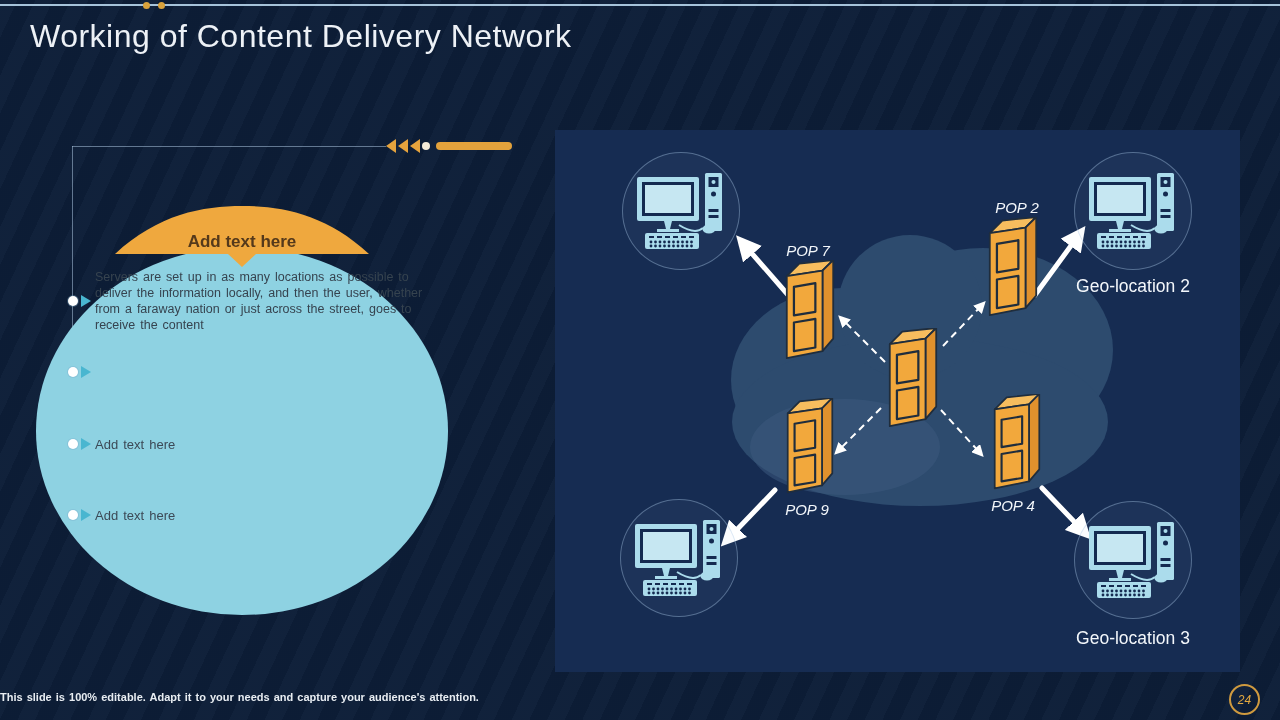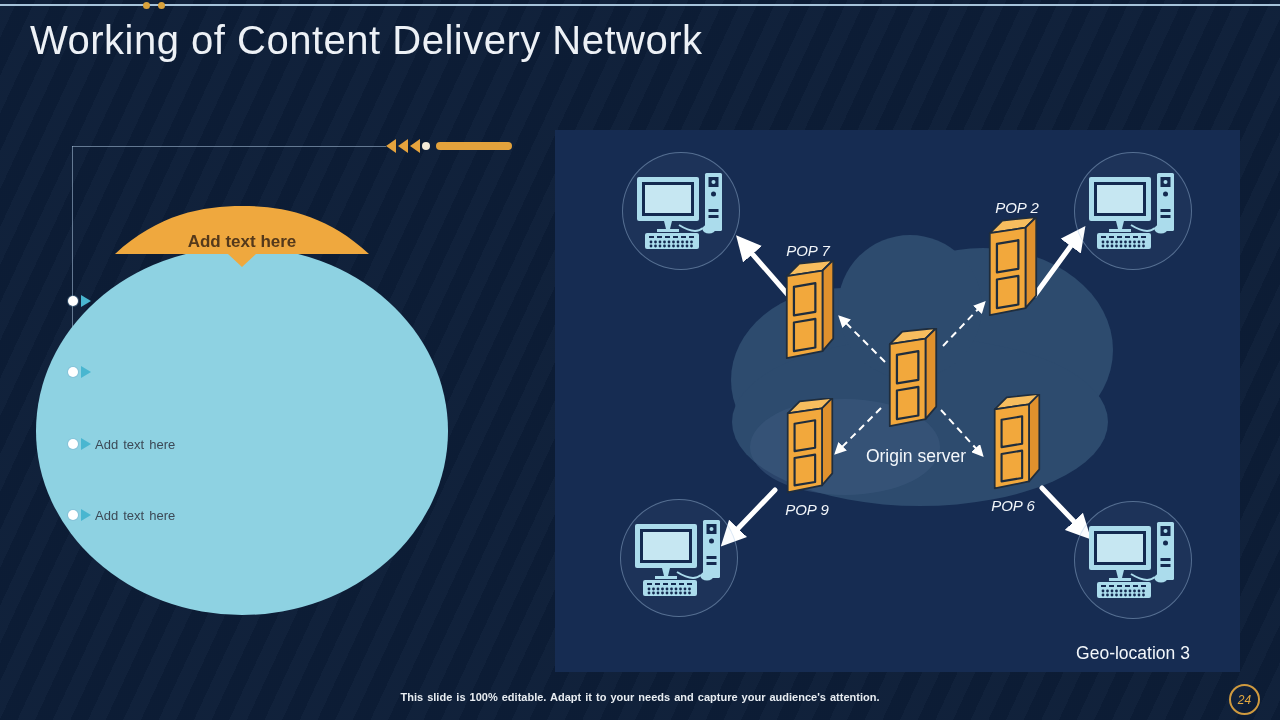--- a/index.html
+++ b/index.html
@@ -14,21 +14,21 @@
   }
 
   
   .top-line { position:absolute; left:0; top:4px; width:1280px; height:2px; background:#a6c3da; }
   .top-dot { position:absolute; top:2px; width:7px; height:7px; border-radius:50%; background:#d9a23c; }
   .top-dot.d1 { left:143px; } .top-dot.d2 { left:158px; }
 
   
   .title {
     position:absolute; left:30px; top:18px; width:900px;
-    font-size:40px; font-weight:400; letter-spacing:0.5px; color:#edf1f6;
+    font-size:32px; font-weight:400; letter-spacing:0.5px; color:#edf1f6;
   }
   .subtitle {
     position:absolute; left:30px; top:69px; width:960px;
     font-size:12.5px; font-weight:700; color:#f2f5f9; word-spacing:2px;
   }
 
   
   .v-line { position:absolute; left:72px; top:146px; width:1px; height:372px; background:rgba(170,195,220,0.55); }
   .h-line { position:absolute; left:72px; top:146px; width:314px; height:1px; background:rgba(170,195,220,0.55); }
   .tri-left { position:absolute; top:139px; width:0; height:0;
@@ -78,21 +78,21 @@
   .geo-label { width:220px; font-size:17.5px; }
   .pop-label { width:100px; font-size:15px;font-style:italic; }
   .origin-label { width:200px; font-size:17.5px; }
 
   .server { position:absolute; }
 
   .arrows { position:absolute; left:0; top:0; }
 
   
   .footer {
-    position:absolute; left:0; top:691px; width:1280px; text-align:center;
+    position:absolute; left:0; top:691px; width:1280px; text-align:left;
     font-size:11px; font-weight:700; color:#e8edf2; word-spacing:1px;
   }
   .page-badge {
     position:absolute; left:1229px; top:684px; width:31px; height:31px;
     border:2px solid #cf9a3f; border-radius:50%; color:#e3a83f;
     font-size:12px; display:flex; align-items:center; justify-content:center;font-style:italic;
   }
 </style>
 </head>
 <body>
@@ -173,20 +173,21 @@
 
   <div class="arch">
     <svg width="258" height="62" viewBox="0 0 258 62">
       <path d="M2,48 C45,8 90,0 129,0 C168,0 213,8 256,48 L143,48 L129,61 L115,48 Z" fill="#efa83e"></path>
     </svg>
     <div class="arch-label">Add text here</div>
   </div>
 
   <div class="bullet-dot" style="top:296px"></div>
   <div class="bullet-tri" style="top:295px"></div>
+  <div class="bullet-text" style="top:269px">Servers are set up in as many locations as possible to deliver the information locally, and then the user, whether from a faraway nation or just across the street, goes to receive the content</div>
 
   <div class="bullet-dot" style="top:367px"></div>
   <div class="bullet-tri" style="top:366px"></div>
 
   <div class="bullet-dot" style="top:439px"></div>
   <div class="bullet-tri" style="top:438px"></div>
   <div class="bullet-text single" style="top:437px">Add text here</div>
 
   <div class="bullet-dot" style="top:510px"></div>
   <div class="bullet-tri" style="top:509px"></div>
@@ -231,57 +232,57 @@
       <svg width="88" height="80" viewBox="0 0 88 80">
           <use href="#computer-shape"></use>
         </svg>
     </div>
 
     <div class="geo-circle" style="left:519px; top:22px">
       <svg width="88" height="80" viewBox="0 0 88 80">
           <use href="#computer-shape"></use>
         </svg>
     </div>
+    <div class="geo-label" style="left:468px; top:146px">Geo-location 2</div>
 
     <div class="geo-circle" style="left:65px; top:369px">
       <svg width="88" height="80" viewBox="0 0 88 80">
           <use href="#computer-shape"></use>
         </svg>
     </div>
 
     <div class="geo-circle" style="left:519px; top:371px">
       <svg width="88" height="80" viewBox="0 0 88 80">
           <use href="#computer-shape"></use>
         </svg>
     </div>
-    <div class="geo-label" style="left:468px; top:513px">Geo-location 3</div>
+    <div class="geo-label" style="left:468px; top:498px">Geo-location 3</div>
 
     <div class="pop-label" style="left:203px; top:112px">POP 7</div>
     <svg class="server" style="left:230px; top:130px" width="50" height="100" viewBox="0 0 56 112">
         <use href="#server-shape"></use>
       </svg>
 
     <div class="pop-label" style="left:412px; top:69px">POP 2</div>
     <svg class="server" style="left:433px; top:87px" width="50" height="100" viewBox="0 0 56 112">
         <use href="#server-shape"></use>
       </svg>
 
     <div class="pop-label" style="left:202px; top:371px">POP 9</div>
     <svg class="server" style="left:231px; top:268px" width="48" height="96" viewBox="0 0 56 112">
         <use href="#server-shape"></use>
       </svg>
 
-    <div class="pop-label" style="left:408px; top:367px">POP 6</div>
+    <div class="pop-label" style="left:408px; top:367px">POP 4</div>
     <svg class="server" style="left:438px; top:264px" width="48" height="96" viewBox="0 0 56 112">
         <use href="#server-shape"></use>
       </svg>
 
     <svg class="server" style="left:333px; top:198px" width="50" height="100" viewBox="0 0 56 112">
         <use href="#server-shape"></use>
       </svg>
-    <div class="origin-label" style="left:261px; top:316px">Origin server</div>
 
   </div>
 
   <div class="footer">This slide is 100% editable.  Adapt it to your needs and capture your audience's attention.</div>
   <div class="page-badge">24</div>
 
 </div>
 
 </body></html>

